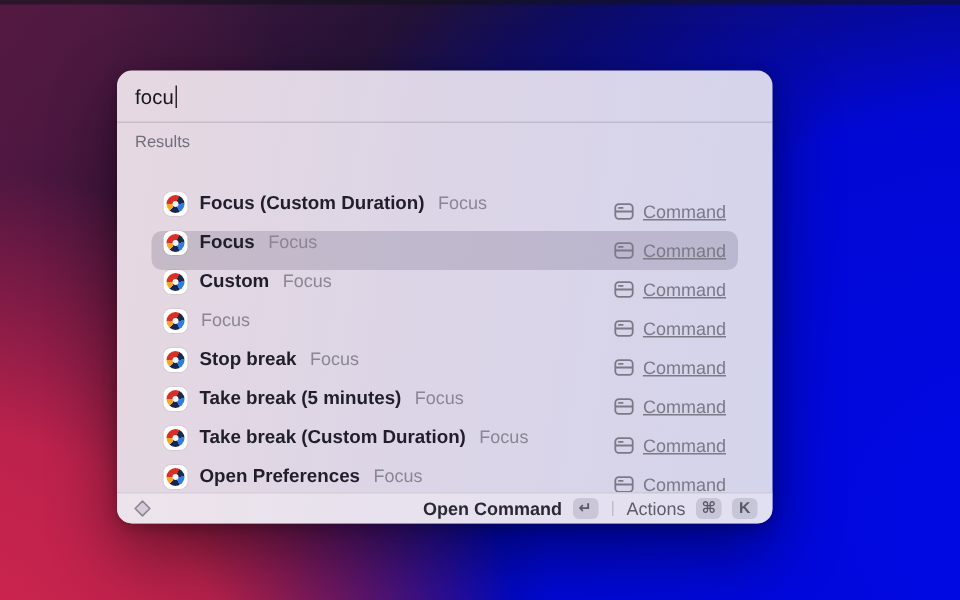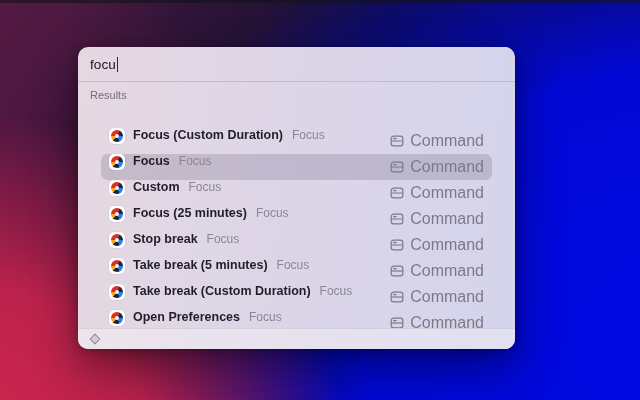--- a/index.html
+++ b/index.html
@@ -54,21 +54,21 @@
       #15254d 185deg 250deg, #f4a825 250deg 300deg, #d93025 300deg 360deg);
   }
   .app-icon .glyph::after{
     content:"";position:absolute;left:4.25px;top:4.25px;width:4px;height:4px;
     border-radius:50%;background:#f4f4f6;
   }
   .row-title{margin-left:8px;font-size:12.5px;font-weight:600;color:#201e2b;white-space:nowrap;}
   .row-subtitle{margin-left:9px;font-size:12px;color:#8a8695;white-space:nowrap;}
   .row-right{margin-left:auto;display:flex;align-items:center;gap:6px;color:#7c7987;}
   .type-icon{width:14px;height:14px;color:#7c7987;flex:0 0 auto;}
-  .row-type-label{font-size:16px;color:#7c7987;white-space:nowrap;}
+  .row-type-label{font-size:12px;color:#7c7987;white-space:nowrap;text-decoration:underline;}
   
   .footer{
     position:absolute;left:0;right:0;bottom:0;height:20px;
     display:flex;align-items:center;padding:0 10px;
     background:linear-gradient(90deg,rgba(238,229,236,.92),rgba(226,224,242,.92));
     border-top:1px solid rgba(40,35,60,.10);
   }
   .logo-icon{width:14px;height:14px;color:#8b8796;}
   .footer-right{margin-left:auto;display:flex;align-items:center;gap:7px;}
   .primary-action{font-size:12px;font-weight:600;color:#2a2833;}
@@ -146,21 +146,20 @@
           <line x1="3.6" y1="4.6" x2="6.1" y2="4.6" stroke="currentColor" stroke-width="1.2" stroke-linecap="round"></line>
         </svg>
       </span>
       <span class="row-type-label">Command</span>
     </span>
   </div>
       <div class="row">
     <span class="app-icon">
           <span class="glyph"></span>
         </span>
-    <span class="row-title">Focus (25 minutes)</span>
     <span class="row-subtitle">Focus</span>
     <span class="row-right">
       <span class="type-icon">
         <svg viewBox="0 0 14 14" width="14" height="14">
           <rect x="1.2" y="2.1" width="11.6" height="9.8" rx="2.4" fill="none" stroke="currentColor" stroke-width="1.2"></rect>
           <line x1="1.2" y1="7" x2="12.8" y2="7" stroke="currentColor" stroke-width="1.2"></line>
           <line x1="3.6" y1="4.6" x2="6.1" y2="4.6" stroke="currentColor" stroke-width="1.2" stroke-linecap="round"></line>
         </svg>
       </span>
       <span class="row-type-label">Command</span>
@@ -235,15 +234,23 @@
     </span>
   </div>
     </div>
 
   <div class="footer">
     <span class="logo-icon">
       <svg viewBox="0 0 16 16" width="14" height="14">
         <path d="M8 2.4 L13.6 8 L8 13.6 L2.4 8 Z" fill="rgba(120,115,135,.20)" stroke="currentColor" stroke-width="1.2" stroke-linejoin="round"></path>
       </svg>
     </span>
+    <div class="footer-right">
+      <span class="primary-action">Open Command</span>
+      <span class="key-badge">↵</span>
+      <span class="vdivider"></span>
+      <span class="actions-label">Actions</span>
+      <span class="key-badge">⌘</span>
+      <span class="key-badge">K</span>
+    </div>
   </div>
 
 </div>
 
 </body></html>

